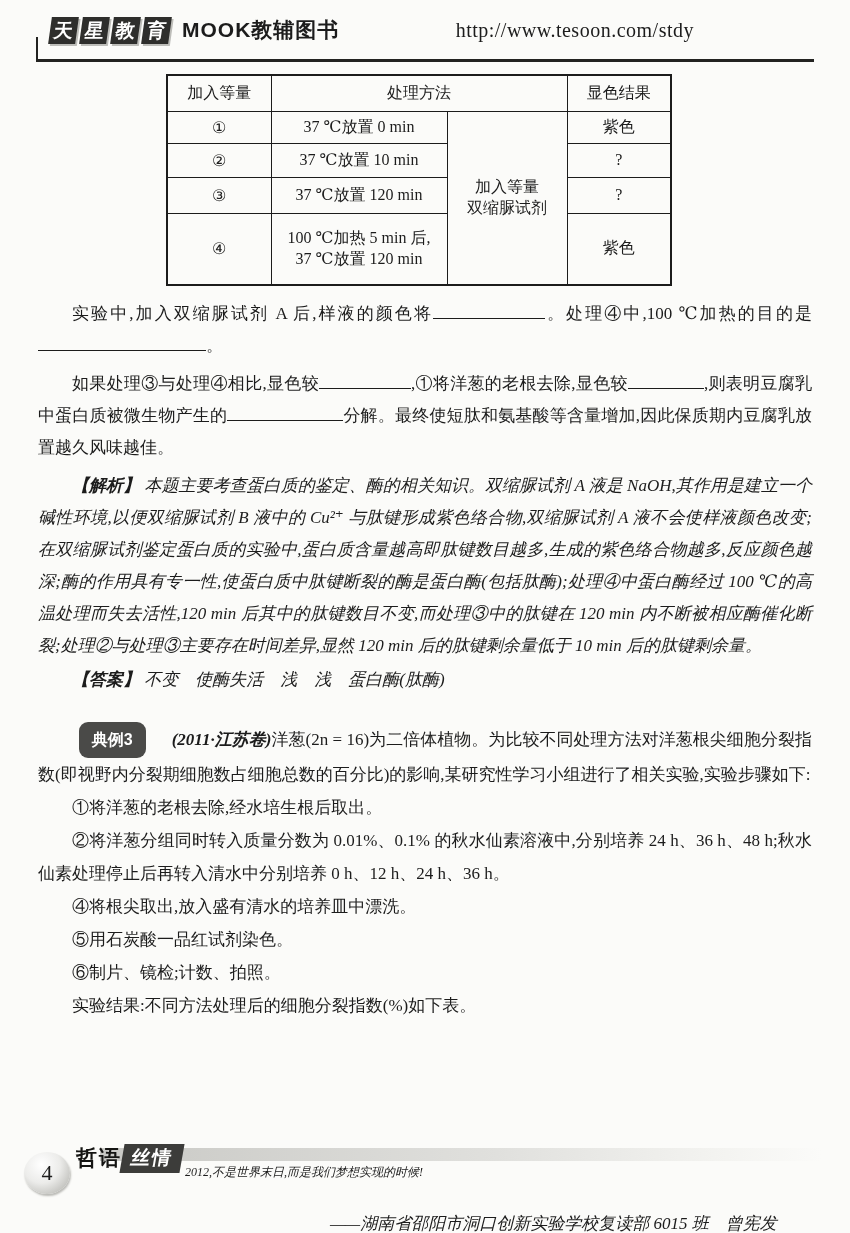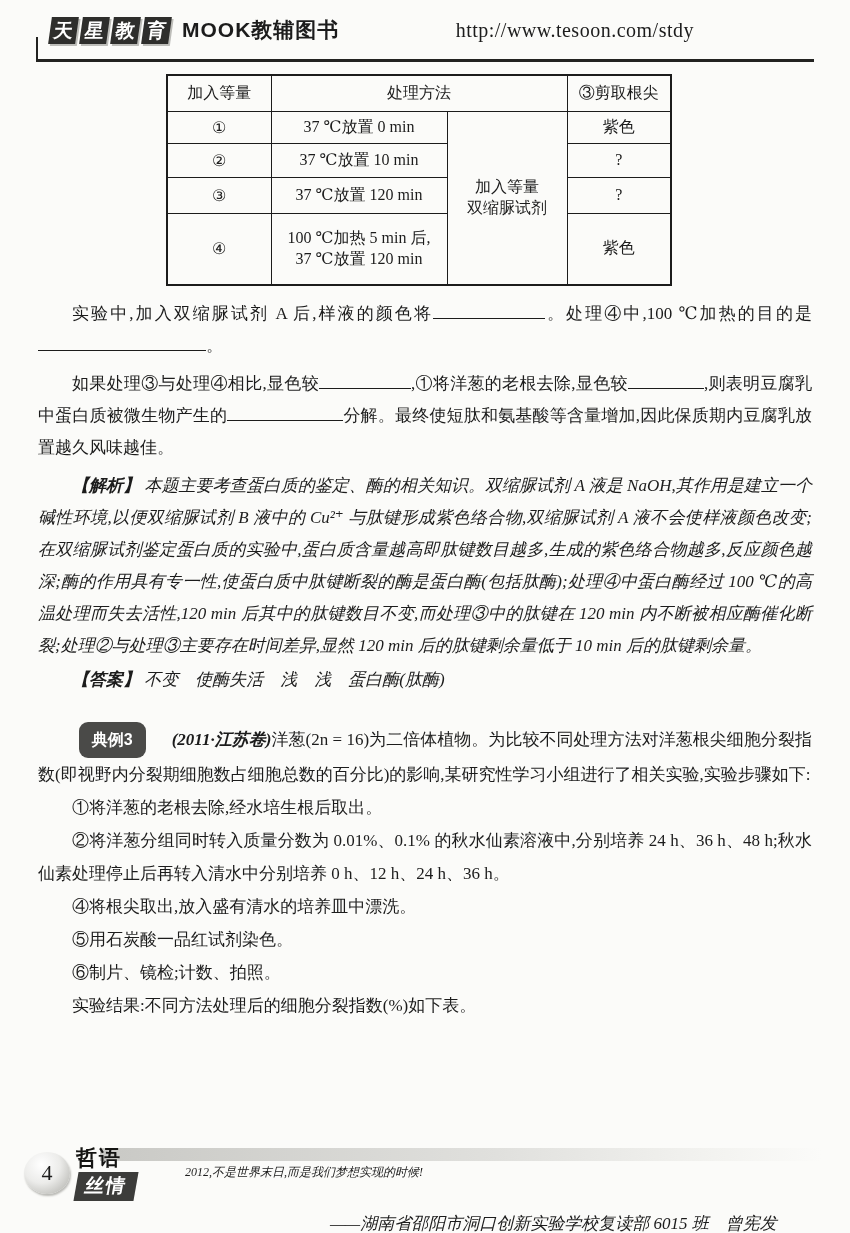--- a/index.html
+++ b/index.html
@@ -93,21 +93,21 @@
     background:linear-gradient(to right,#c9c9c5,#e0e0dd 55%,#f3f3f0 85%,#fbfbf9);
   }
   .footer-left { position:absolute; left:24px; top:2px; display:flex; align-items:flex-start; }
   .page-badge {
     width:46px; height:42px; border-radius:50%;
     background:radial-gradient(circle at 38% 30%, #ffffff 0%, #ececea 45%, #c2c2be 80%, #a3a39f 100%);
     box-shadow:1px 2px 2px #bbbbb7;
     display:flex; align-items:center; justify-content:center;
     font-size:22px; margin-top:8px;
   }
-  .col-label { margin-left:6px; display:flex; flex-direction:column; align-items:flex-start; }
+  .col-label { margin-left:6px; display:flex; flex-direction:row; align-items:flex-start; }
   .col-label-top {
     font-weight:bold; font-size:21px; letter-spacing:2px; color:#151513;
     font-family:"Liberation Sans","DejaVu Sans",sans-serif; position:relative; z-index:2;
   }
   .col-label-bottom {
     background:#3c3c3a; color:#fff; font-weight:bold; font-size:19px;
     padding:1px 9px 2px 9px; transform:skewX(-10deg); margin-top:0px;
     letter-spacing:2px; position:relative; z-index:2;
     font-family:"Liberation Sans","DejaVu Sans",sans-serif;
   }
@@ -137,21 +137,21 @@
   <div class="header-rule"></div>
 </div>
 
 <div class="main">
 
   <table class="exp">
     <tbody>
         <tr class="rh">
       <th class="c-id">加入等量</th>
       <th colspan="2">处理方法</th>
-      <th class="c-result">③剪取根尖</th>
+      <th class="c-result">显色结果</th>
     </tr>
     <tr class="r1">
       <td>①</td>
       <td class="c-method">37 ℃放置 0 min</td>
       <td class="c-reagent preline" rowspan="4">加入等量
 双缩脲试剂</td>
       <td>紫色</td>
     </tr>
     <tr class="r2">
       <td>②</td>

